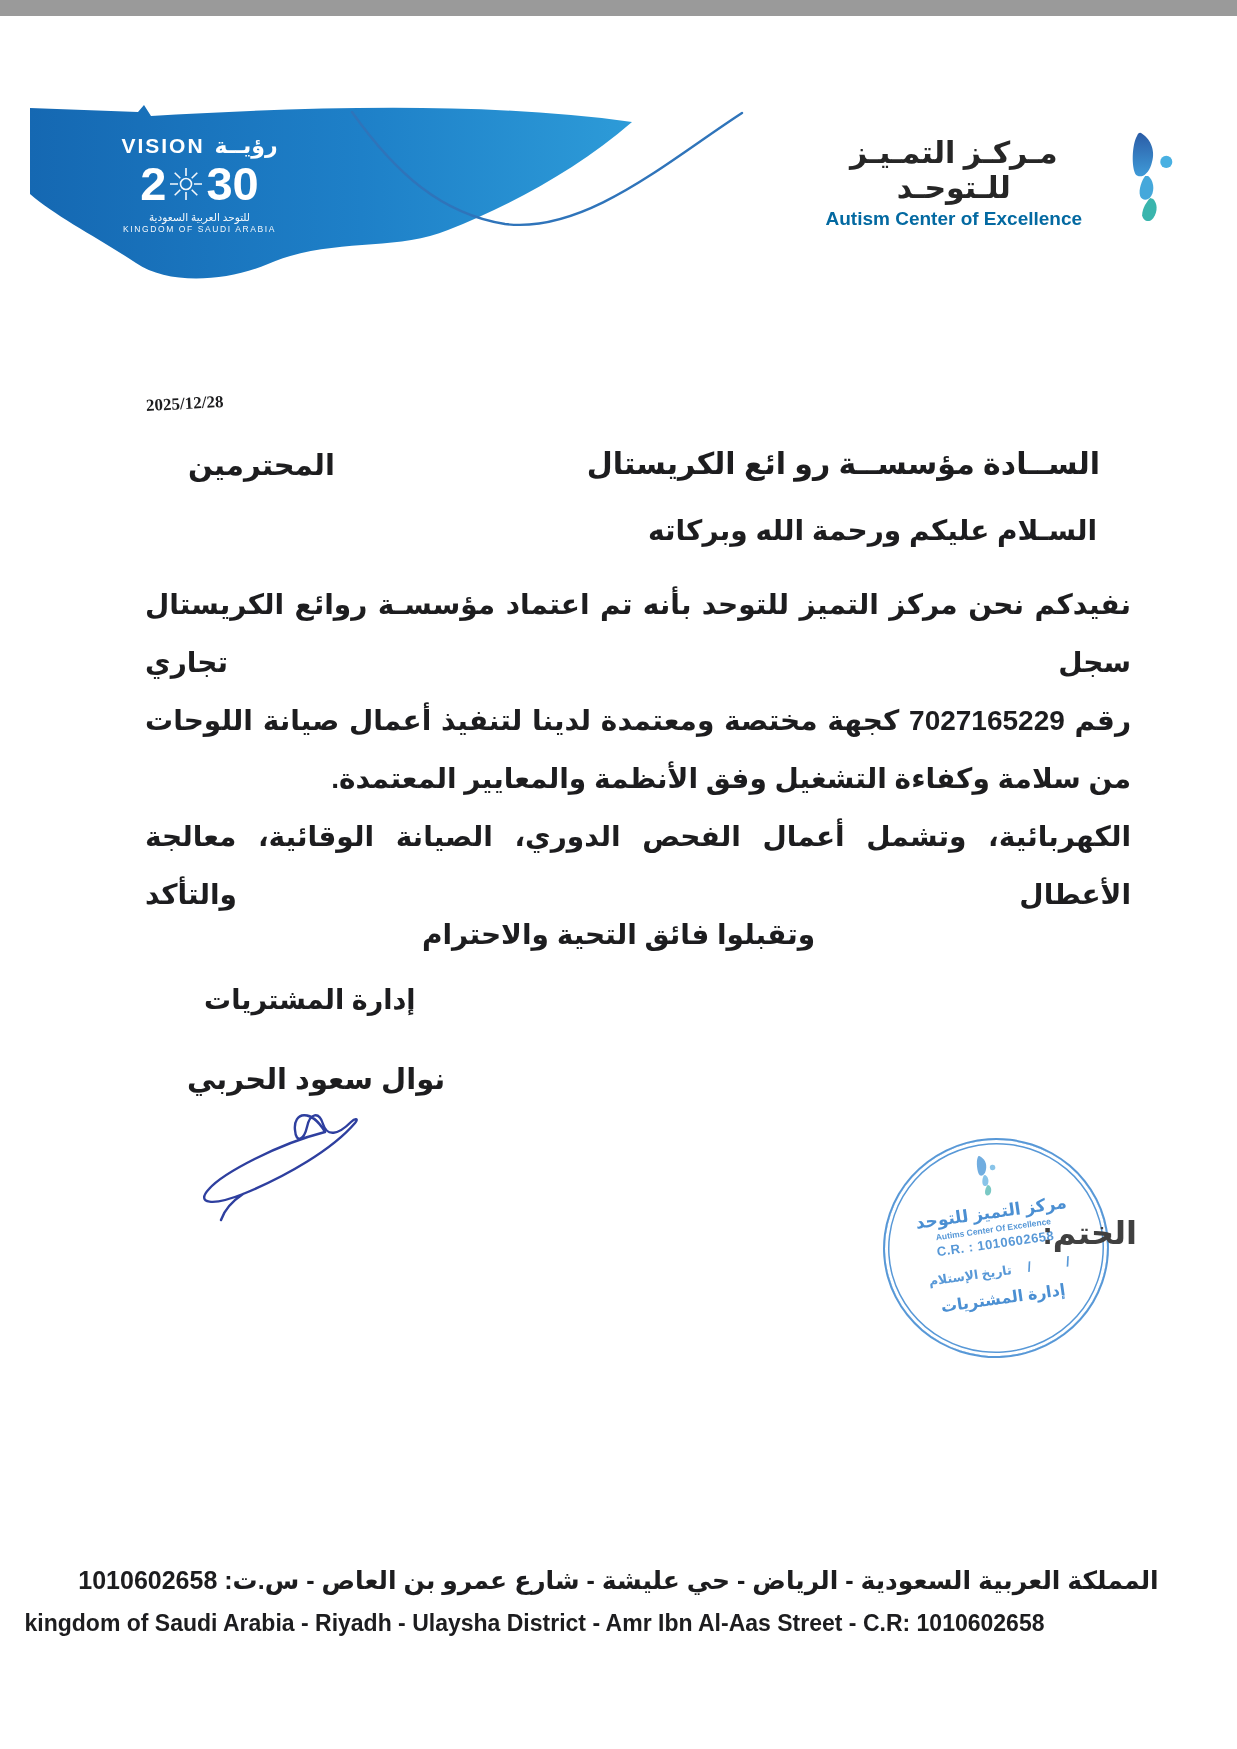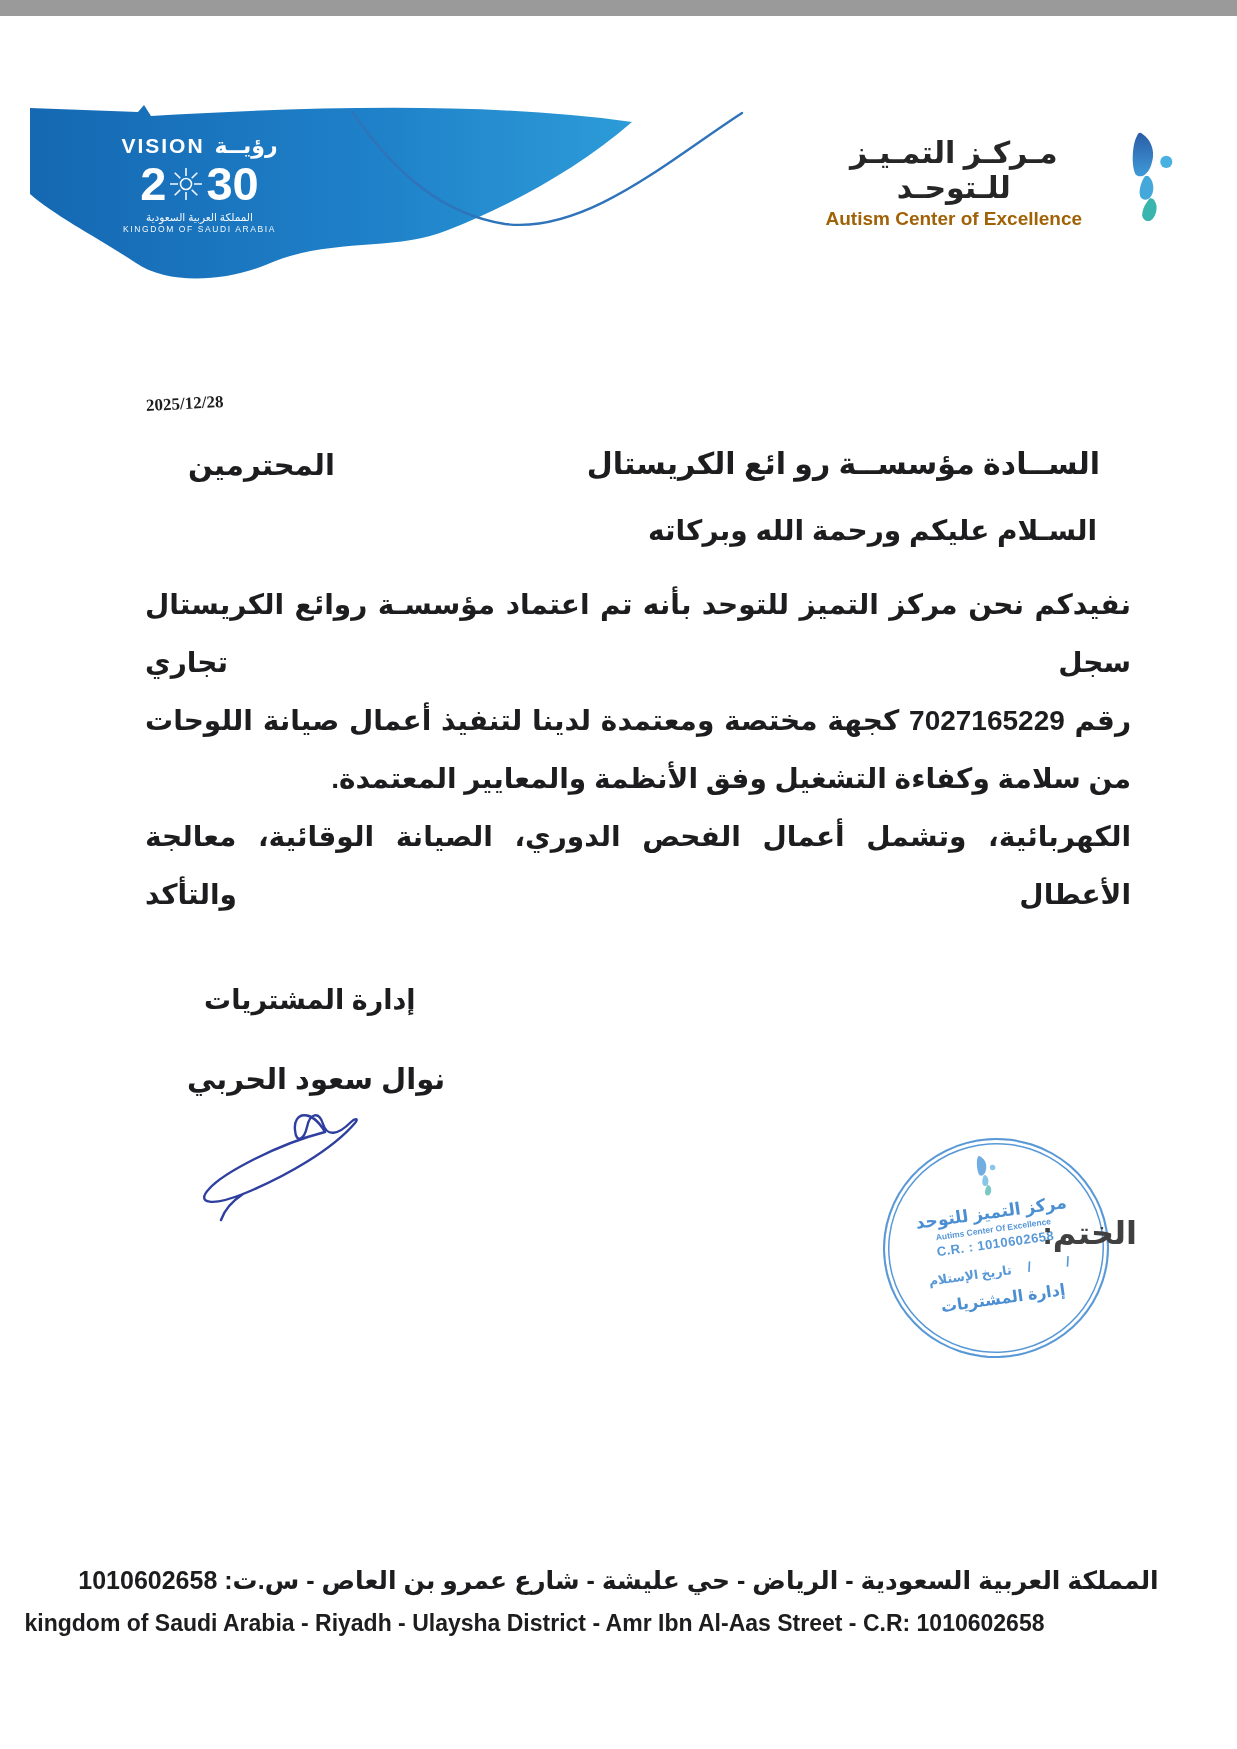--- a/index.html
+++ b/index.html
@@ -28,21 +28,21 @@
     font-size:47px;font-weight:bold;margin-top:2px;}
   .vision-row3{font-size:10.5px;margin-top:4px;opacity:.95;}
   .vision-row4{font-size:8.5px;letter-spacing:1.6px;margin-top:2px;opacity:.95;}
 
   .org-logo{
     position:absolute;left:798px;top:112px;width:382px;
     display:flex;align-items:center;justify-content:flex-end;gap:8px;
   }
   .org-text{text-align:center;}
   .org-ar{font-size:30px;font-weight:bold;color:#262626;letter-spacing:1px;direction:rtl;}
-  .org-en{font-size:19px;font-weight:bold;color:#a16207;margin-top:3px;}
+  .org-en{font-size:19px;font-weight:bold;color:#0369a1;margin-top:3px;}
 
   
   .date-line{
     position:absolute;left:146px;top:378px;
     font-family:"Liberation Serif","DejaVu Serif",serif;
     font-size:17px;font-weight:600;transform:rotate(-3deg);
   }
   .recipient{
     position:absolute;right:137px;top:430px;
     font-size:30px;font-weight:bold;direction:rtl;
@@ -143,21 +143,21 @@
       <svg width="36" height="36" viewBox="0 0 36 36">
         <g stroke="#ffffff" stroke-width="1.6" fill="none" opacity="0.95">
           <circle cx="18" cy="18" r="5.5"></circle>
           <path d="M18 2 V10 M18 26 V34 M2 18 H10 M26 18 H34
                    M6.7 6.7 L12.3 12.3 M23.7 23.7 L29.3 29.3
                    M29.3 6.7 L23.7 12.3 M12.3 23.7 L6.7 29.3"></path>
         </g>
       </svg>
       <span>30</span>
     </div>
-    <div class="vision-row3">المملكة العربية السعودية</div>
+    <div class="vision-row3">للتوحد العربية السعودية</div>
     <div class="vision-row4">KINGDOM OF SAUDI ARABIA</div>
   </div>
 
   <div class="org-logo">
     <div class="org-text">
       <div class="org-ar">مـركـز التمـيـز للـتوحـد</div>
       <div class="org-en">Autism Center of Excellence</div>
     </div>
     <svg width="66" height="108" viewBox="0 0 62 100">
       <defs>
@@ -180,20 +180,21 @@
 
   <div class="salutation">السـلام عليكم ورحمة الله وبركاته</div>
 
   <div class="body-block">
     <div class="bline">نفيدكم نحن مركز التميز للتوحد بأنه تم اعتماد مؤسسـة روائع الكريستال سجل تجاري</div>
     <div class="bline">رقم 7027165229 كجهة مختصة ومعتمدة لدينا لتنفيذ أعمال صيانة اللوحات</div>
     <div class="bline last">من سلامة وكفاءة التشغيل وفق الأنظمة والمعايير المعتمدة.</div>
     <div class="bline">الكهربائية، وتشمل أعمال الفحص الدوري، الصيانة الوقائية، معالجة الأعطال والتأكد</div>
   </div>
 
+  <div class="closing">وتقبلوا فائق التحية والاحترام</div>
 
   <div class="department">إدارة المشتريات</div>
   <div class="signatory">نوال سعود الحربي</div>
 
   <svg id="signature-svg" width="200" height="128" viewBox="0 0 200 128">
     <path d="M 142 38 C 128 14 110 18 112 36 C 113 50 121 46 124 33
              C 127 19 136 17 140 30 C 144 43 155 41 168 28
              C 172 24 176 24 172 29 C 150 55 104 82 60 100
              C 30 112 12 110 26 95 C 40 79 95 50 142 38
              M 60 100 C 48 108 41 117 38 126" fill="none" stroke="#2e3f9f" stroke-width="2.4" stroke-linecap="round"></path>

